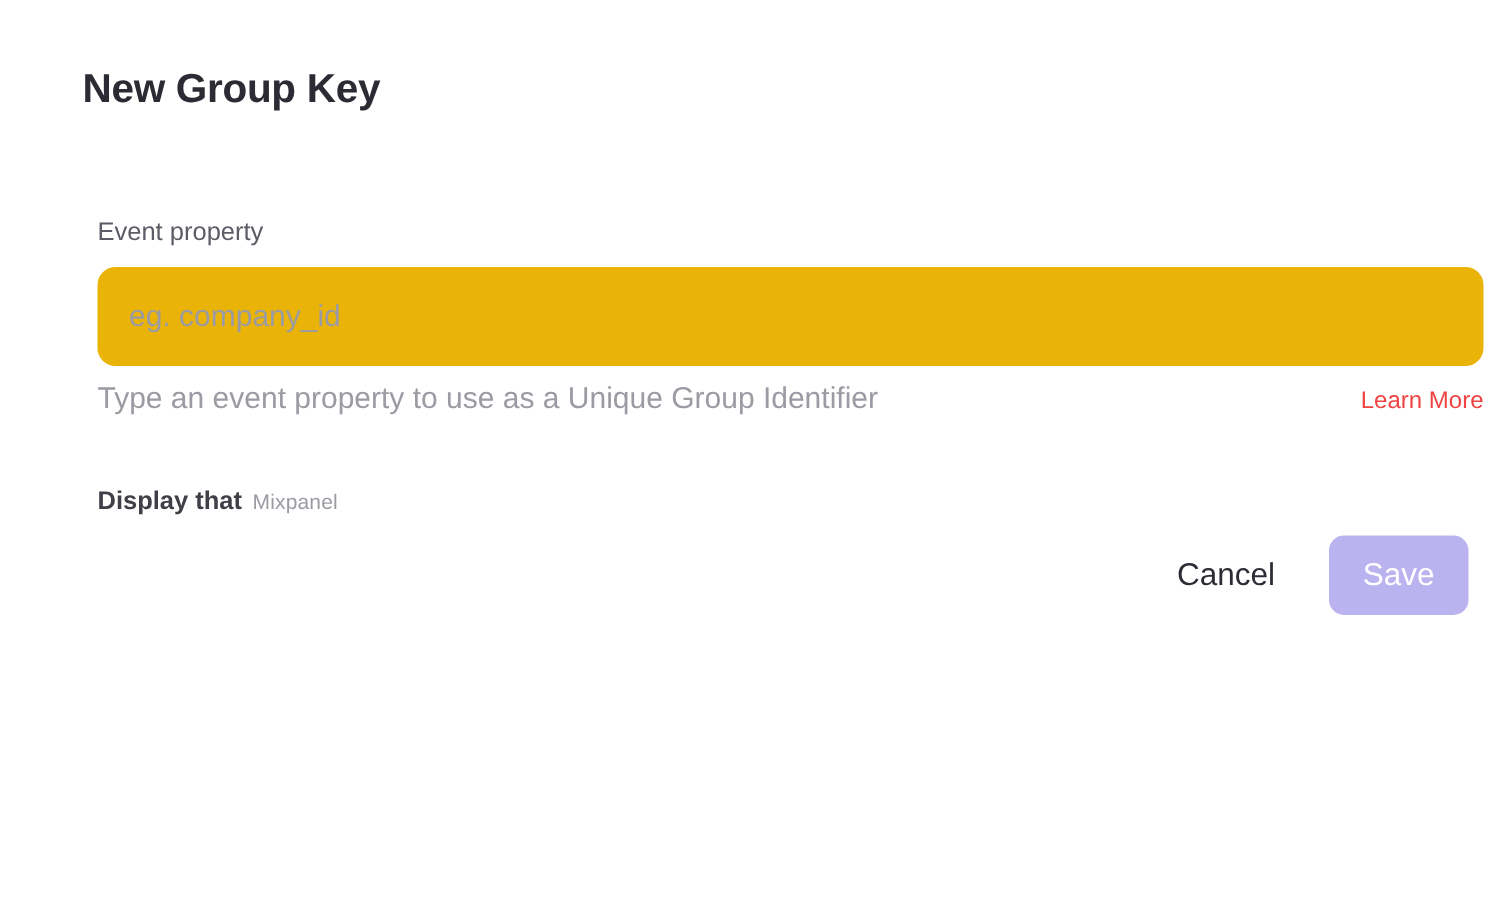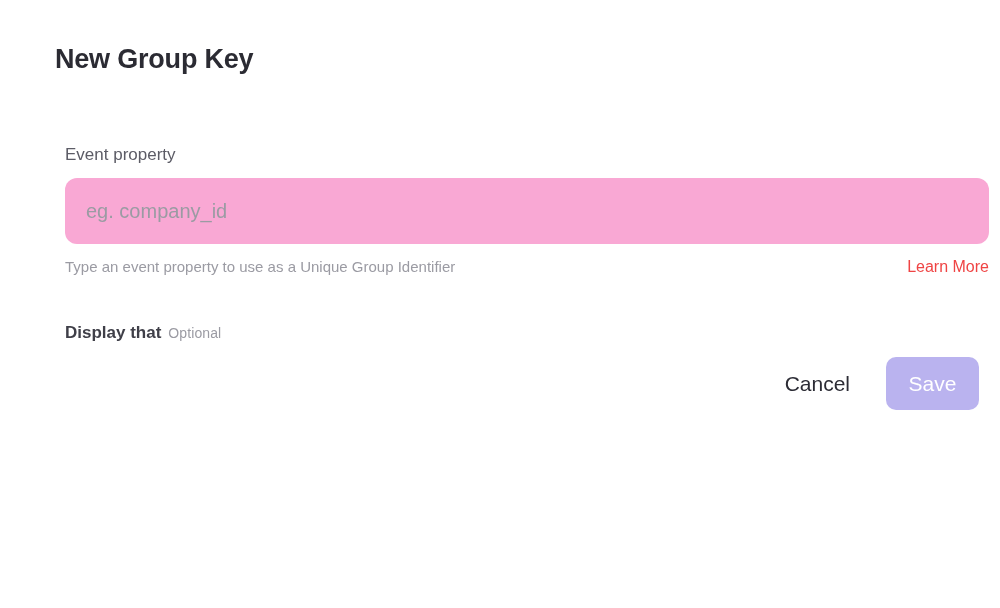--- a/index.html
+++ b/index.html
@@ -71,21 +71,21 @@
     margin-left: 7px;
     letter-spacing: 0.1px;
   }
 
   .field-input {
     display: block;
     box-sizing: border-box;
     width: 100%;
     height: 66px;
     padding: 0 21px;
-    background: #f9a8d4;
+    background: #eab308;
     border: none;
     border-radius: 12px;
     outline: none;
     font-family: "Liberation Sans", sans-serif;
     font-size: 20px;
     color: #3f3f48;
   }
   .field-input::placeholder {
     color: #9b9ba3;
     opacity: 1;
@@ -93,21 +93,21 @@
 
   .field-footer {
     display: flex;
     align-items: baseline;
     justify-content: space-between;
     margin-top: 12px;
     min-height: 21px;
   }
 
   .field-hint {
-    font-size: 15px;
+    font-size: 20px;
     color: #9b9ba3;
     line-height: 21px;
   }
 
   .learn-more-link {
     font-size: 16px;
     color: #ef4444;
     text-decoration: none;
     line-height: 21px;
     white-space: nowrap;
@@ -163,21 +163,21 @@
       </label>
       <input class="field-input" type="text" placeholder="eg. company_id" style="">
       <div class="field-footer">
         <span class="field-hint">Type an event property to use as a Unique Group Identifier</span>
         <a class="learn-more-link" href="#">Learn More</a>
       </div>
     </div>
 
     <div class="field-group">
       <label class="field-label strong">
-        <span>Display that</span><span class="optional-tag">Optional</span>
+        <span>Display that</span><span class="optional-tag">Mixpanel</span>
       </label>
     </div>
 
   </div>
 
   <div class="dialog-actions">
     <button class="btn btn-cancel">Cancel</button>
     <button class="btn btn-save">Save</button>
   </div>
 

